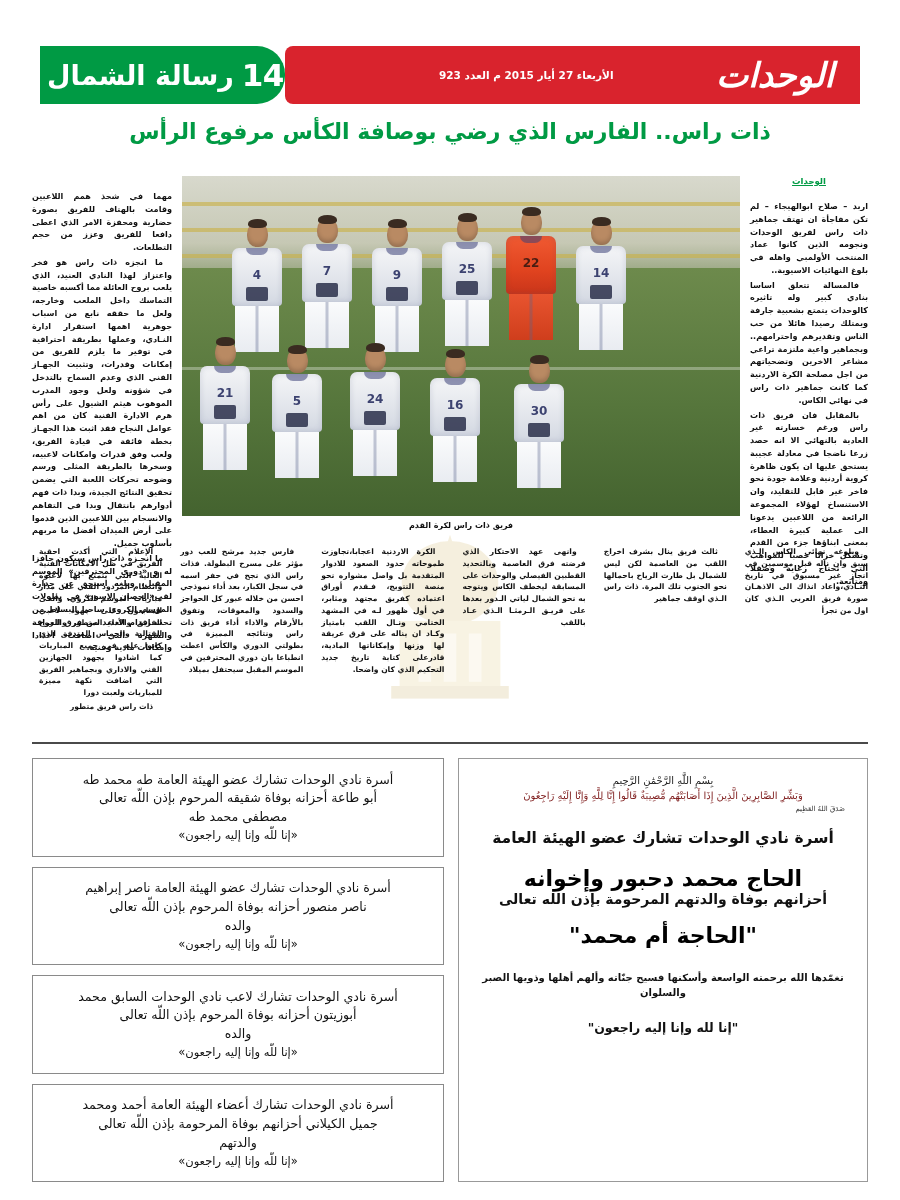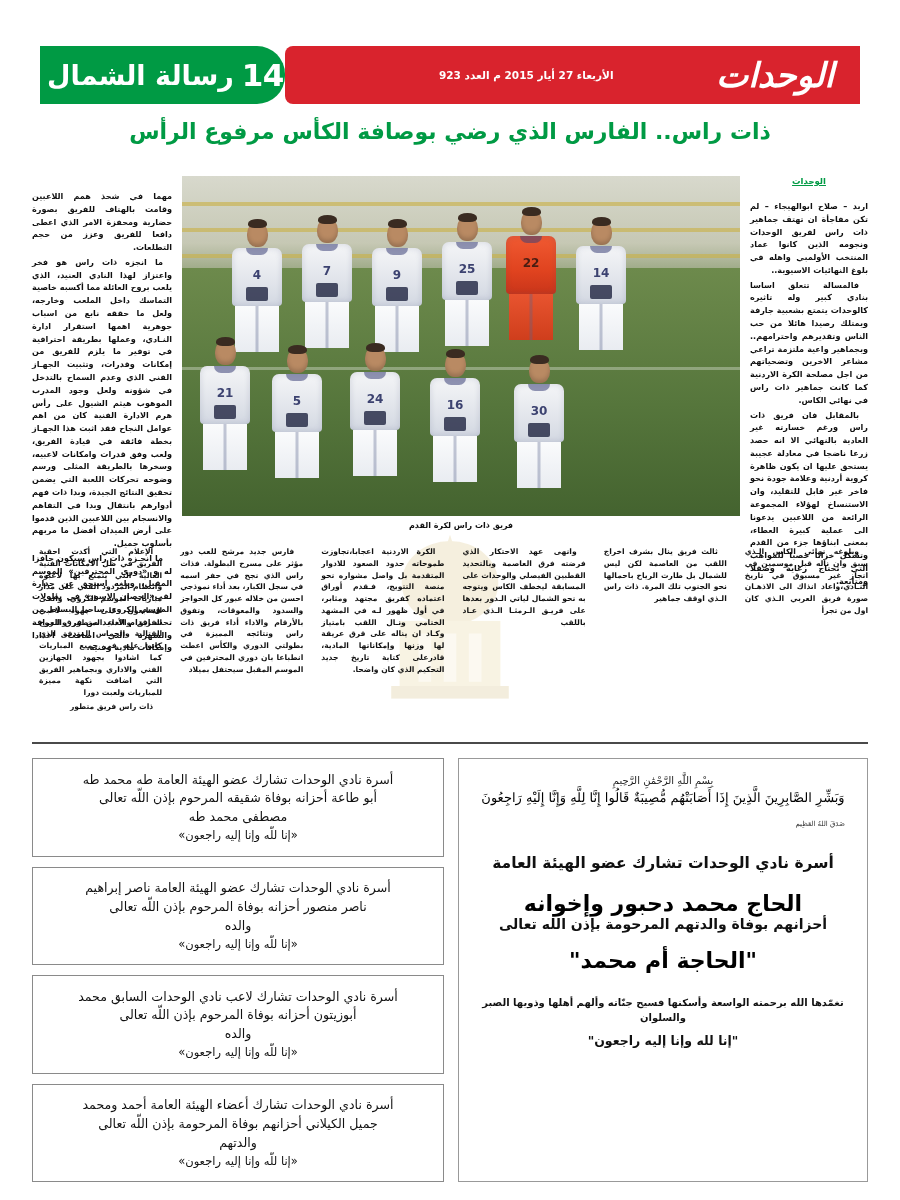--- a/index.html
+++ b/index.html
@@ -266,49 +266,49 @@
     padding: 16px 18px 10px;
     display: flex;
     flex-direction: column;
     align-items: center;
     text-align: center;
   }
   .basmala {
     font-size: 10px; color: #222; margin-bottom: 2px; letter-spacing: .5px;
   }
   .verse {
-    font-size: 13px;
+    font-size: 10px;
     font-family: "DejaVu Serif", "Liberation Serif", serif;
-    color: #000000;
+    color: #7f1d1d;
     line-height: 1.5;
-    margin-bottom: 12px;
+    margin-bottom: 2px;
     width: 100%;
   }
   .verse-sig {
-    font-size: 7px; color: #333; margin-bottom: 24px; align-self: flex-start;
+    font-size: 7px; color: #333; margin-bottom: 14px; align-self: flex-start;
     margin-right: 4px;
   }
   .obit-line1 {
     font-size: 15.5px; font-weight: bold; color: #111;
     line-height: 1.5; margin-bottom: 16px;
   }
   .obit-name-big {
     font-size: 22px; font-weight: bold; color: #000;
   }
   .obit-line2 {
     font-size: 14px; font-weight: bold; color: #111;
     margin-bottom: 16px;
   }
   .obit-deceased {
     font-size: 22px; font-weight: bold; color: #000;
     margin-bottom: 22px;
   }
   .obit-dua {
     font-size: 10px; font-weight: bold; color: #111;
-    margin-bottom: 8px; line-height: 1.5;
+    margin-bottom: 20px; line-height: 1.5;
   }
   .obit-inna {
     font-size: 12.5px; font-weight: bold; color: #111;
   }
 
   .obit-side {
     flex: 1 1 auto;
     display: flex;
     flex-direction: column;
     gap: 10px;

